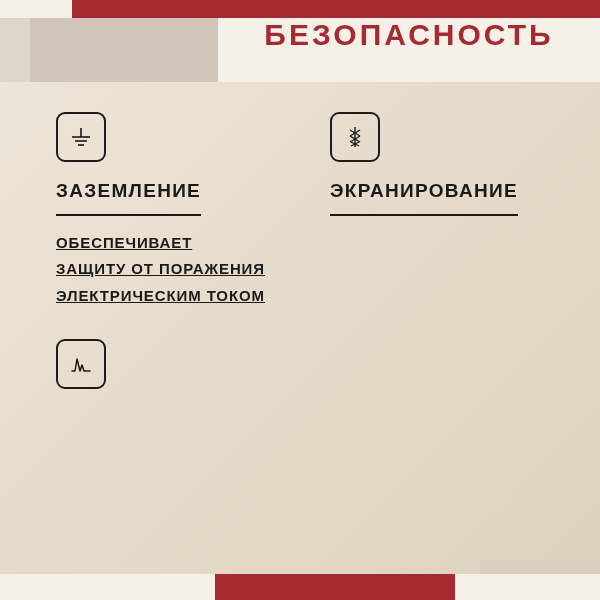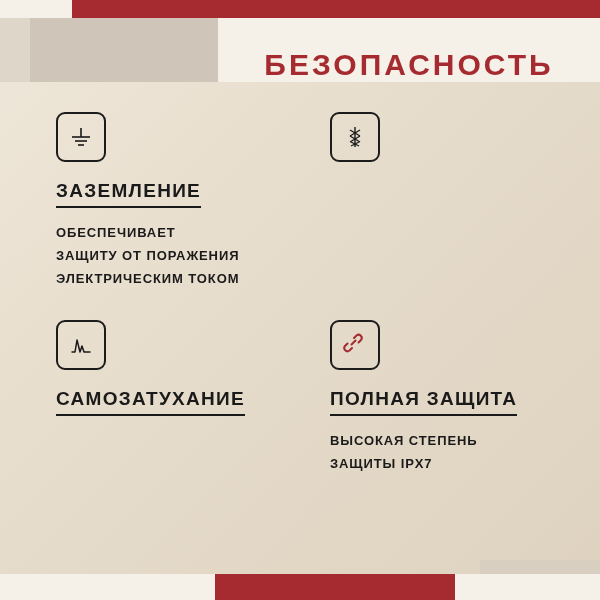--- a/index.html
+++ b/index.html
@@ -52,21 +52,21 @@
     width: 30px; height: 64px;
     background: #ded6c9;
   }
   .title-panel {
     position: absolute;
     left: 218px; top: 18px;
     right: 0;
     height: 64px;
     background: #f6f1e8;
     display: flex;
-    align-items: flex-end;
+    align-items: flex-start;
     justify-content: center;
   }
   .title-text {
     color: #a62b30;
     font-size: 30px;
     font-weight: bold;
     letter-spacing: 3px;
     text-transform: uppercase;
   }
 
@@ -119,33 +119,34 @@
     align-items: center;
     justify-content: center;
     margin-bottom: 18px;
   }
   .cell-title {
     font-size: 19px;
     font-weight: bold;
     letter-spacing: 1.3px;
     color: #1a1a1a;
     text-transform: uppercase;
-    padding-bottom: 4px;
+    padding-bottom: 12px;
     border-bottom: 2px solid #1a1a1a;
     display: inline-block;
   }
   .cell-desc {
     margin-top: 14px;
-    font-size: 13px;
+    font-size: 15px;
     font-weight: bold;
     letter-spacing: 0.9px;
     line-height: 1.75;
     color: #1a1a1a;
     text-transform: uppercase;
     white-space: pre-line;
+    text-decoration: underline;
   }
 </style>
 </head>
 <body>
 
 <div class="poster">
 
   <div class="top-bar-cream"></div>
   <div class="top-bar-red"></div>
   <div class="top-bar-red2"></div>
@@ -178,45 +179,31 @@
         <svg width="26" height="26" viewBox="0 0 26 26" aria-hidden="true">
           <line x1="13" y1="3" x2="13" y2="23" stroke="#1a1a1a" stroke-width="1.4"></line>
           <line x1="8" y1="6" x2="18" y2="12" stroke="#1a1a1a" stroke-width="1.2"></line>
           <line x1="18" y1="6" x2="8" y2="12" stroke="#1a1a1a" stroke-width="1.2"></line>
           <line x1="8" y1="12" x2="18" y2="18" stroke="#1a1a1a" stroke-width="1.2"></line>
           <line x1="18" y1="12" x2="8" y2="18" stroke="#1a1a1a" stroke-width="1.2"></line>
           <line x1="9" y1="18" x2="17" y2="22" stroke="#1a1a1a" stroke-width="1.2"></line>
           <line x1="17" y1="18" x2="9" y2="22" stroke="#1a1a1a" stroke-width="1.2"></line>
         </svg>
       </div>
+      <div class="cell-title">ЭКРАНИРОВАНИЕ</div>
     </div>
 
     <div class="cell">
       <div class="icon-box">
         <svg width="26" height="26" viewBox="0 0 26 26" aria-hidden="true">
           <polyline points="4,20 7,20 9,8 12,20 14,14 16,20 22,20" fill="none" stroke="#1a1a1a" stroke-width="1.5" stroke-linejoin="round" stroke-linecap="round"></polyline>
         </svg>
       </div>
-      <div class="cell-title">САМОЗАТУХАНИЕ</div>
     </div>
 
-    <div class="cell">
-      <div class="icon-box">
-        <svg width="26" height="26" viewBox="0 0 26 26" aria-hidden="true">
-          <g stroke="#a62b30" stroke-width="2" fill="none" stroke-linecap="round">
-            <path d="M10 16 L7.5 18.5 a3.2 3.2 0 0 1 -4.5 -4.5 L5.5 11.5"></path>
-            <path d="M16 10 L18.5 7.5 a3.2 3.2 0 0 0 -4.5 -4.5 L11.5 5.5" transform="translate(0.5,0.5)"></path>
-            <line x1="9.5" y1="12.5" x2="13.5" y2="8.5"></line>
-          </g>
-        </svg>
-      </div>
-      <div class="cell-title">ПОЛНАЯ ЗАЩИТА</div>
-      <div class="cell-desc">ВЫСОКАЯ СТЕПЕНЬ
-ЗАЩИТЫ IPX7</div>
-    </div>
 
   </div>
 
   <div class="bot-grey-right"></div>
   <div class="bot-cream-left"></div>
   <div class="bot-red"></div>
   <div class="bot-cream-right"></div>
 
 </div>
 

